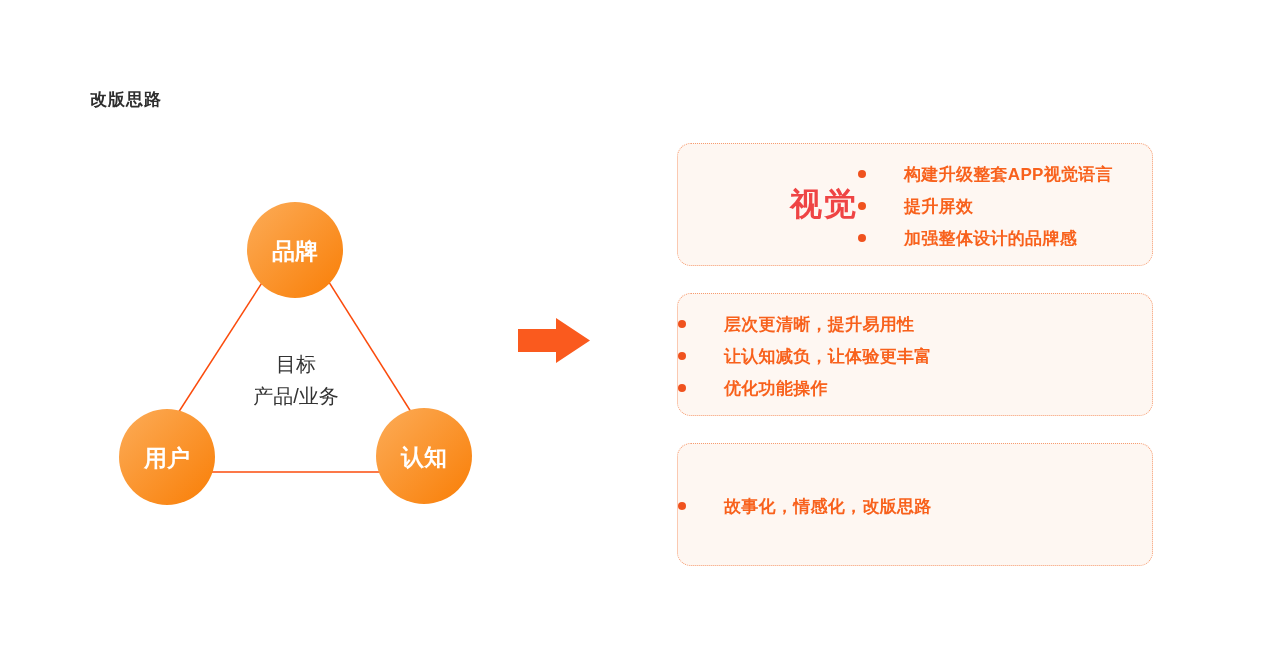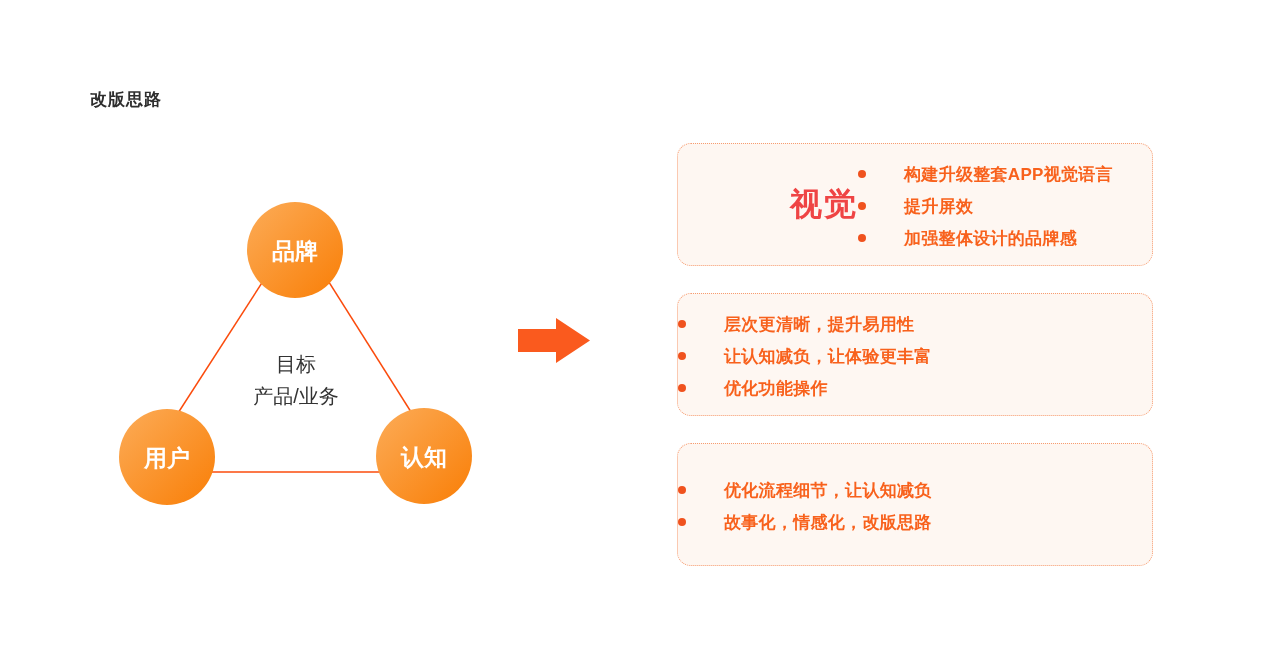--- a/index.html
+++ b/index.html
@@ -155,23 +155,19 @@
           <span class="dot"></span>
           <span>优化功能操作</span>
         </li>
       </ul>
     </section>
 
     <section class="card">
       <ul class="bullets">
         <li>
           <span class="dot"></span>
-          <span>优化流程细节，让认知减负</span>
-        </li>
-        <li>
-          <span class="dot"></span>
           <span>故事化，情感化，改版思路</span>
         </li>
       </ul>
     </section>
 
   </div>
 </div>
 
 </body></html>

